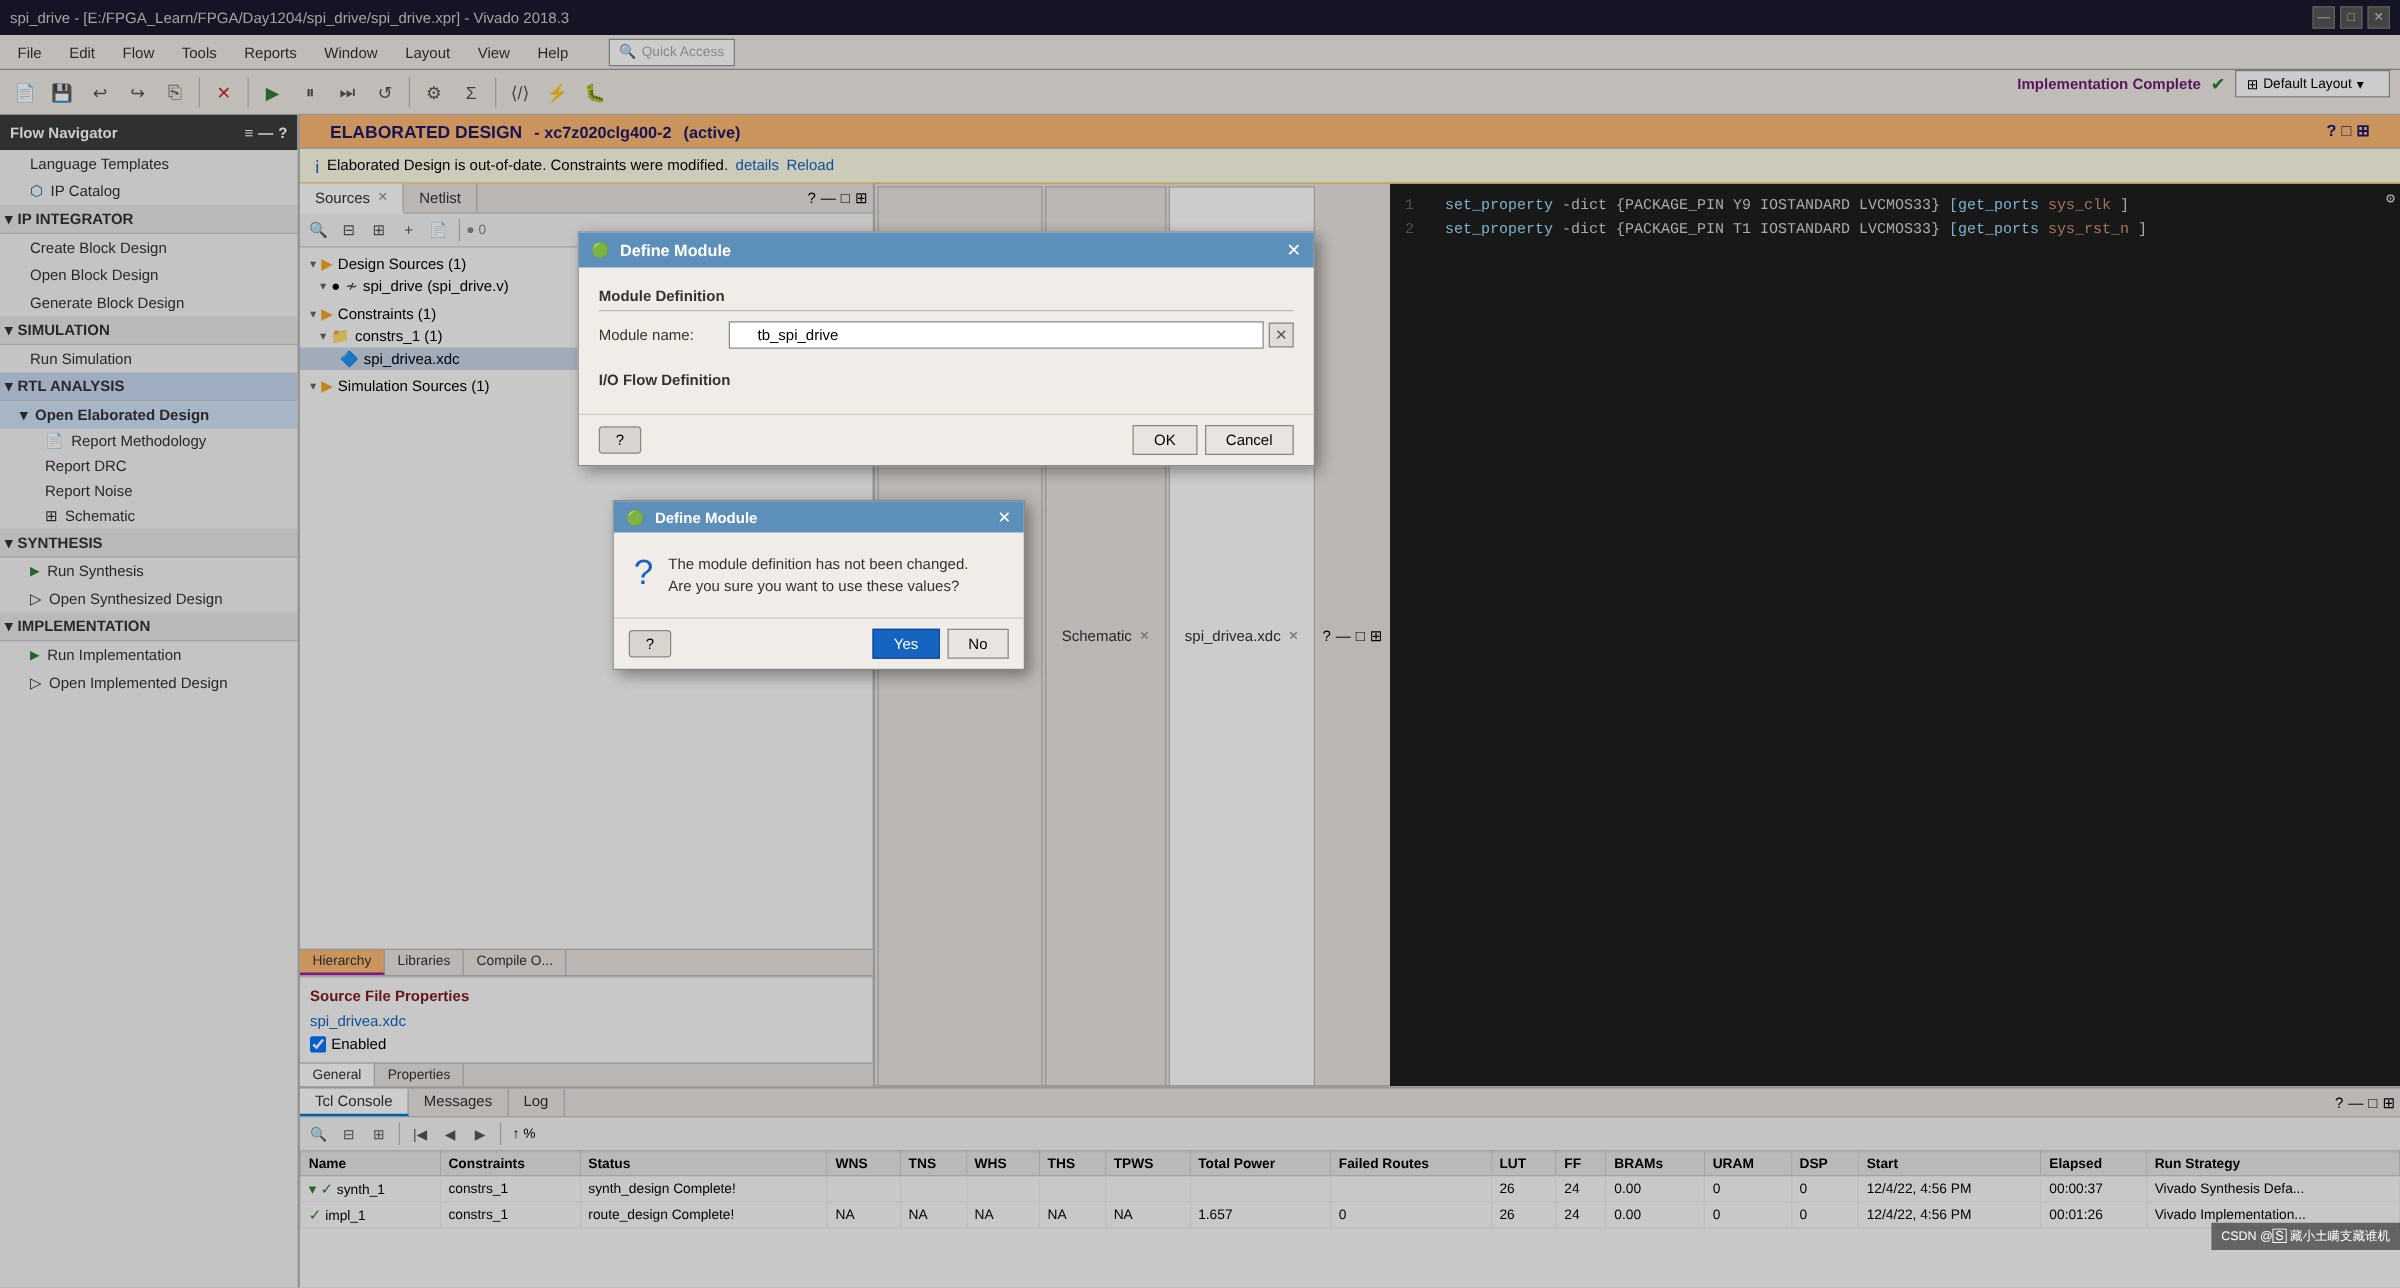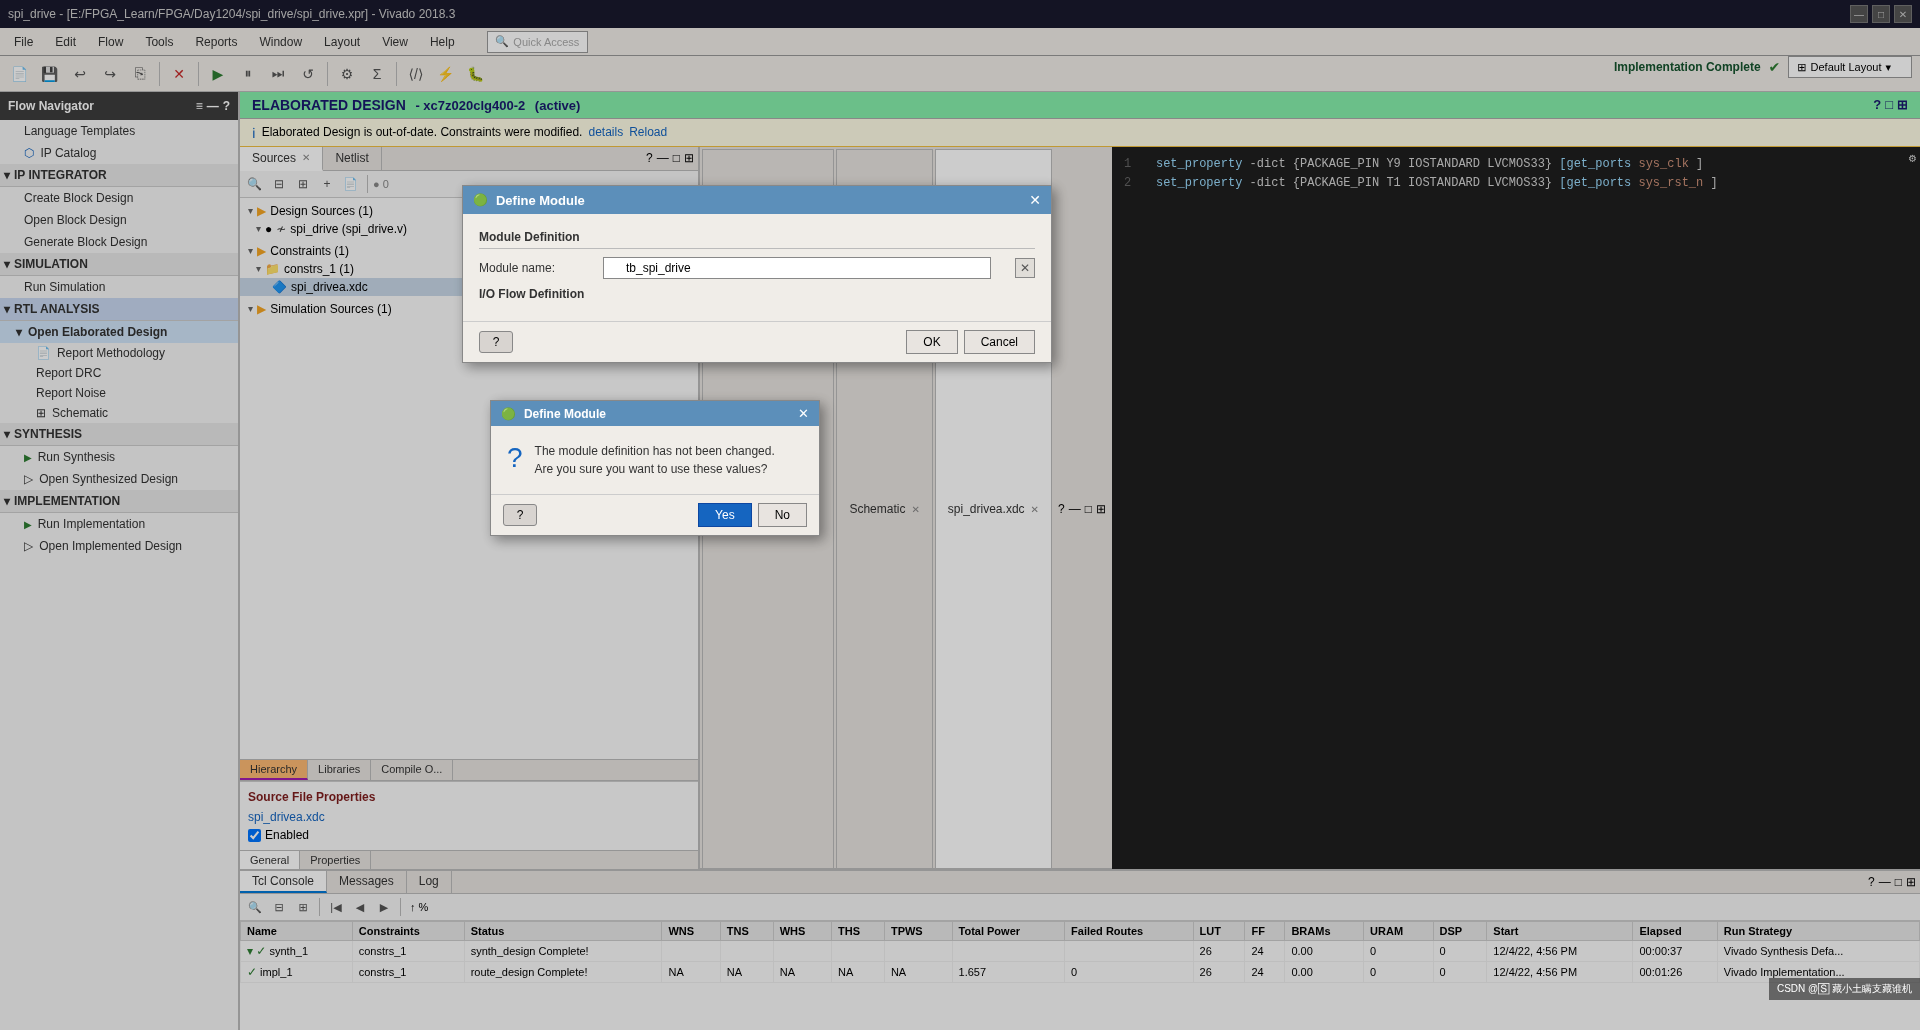--- a/index.html
+++ b/index.html
@@ -15,41 +15,41 @@
     .menu-item { padding: 3px 10px; cursor: pointer; font-size: 12px; color: #333; }
     #quick-access { margin-left: 20px; background: white; border: 1px solid #999; padding: 2px 8px; font-size: 11px; color: #888; display: flex; align-items: center; gap: 4px; height: 22px; }
 
     
     #toolbar { background: #f0ede8; height: 36px; display: flex; align-items: center; padding: 0 6px; border-bottom: 1px solid #bbb; gap: 2px; }
     .tb-btn { width: 28px; height: 28px; background: transparent; border: 1px solid transparent; cursor: pointer; display: flex; align-items: center; justify-content: center; font-size: 14px; color: #555; }
     .tb-sep { width: 1px; height: 24px; background: #bbb; margin: 0 3px; }
 
     
     #layout-selector { position: absolute; top: 56px; right: 8px; display: flex; align-items: center; gap: 8px; }
-    #impl-complete { color: #14532d; font-size: 12px; font-weight: bold; }
+    #impl-complete { color: #701a75; font-size: 12px; font-weight: bold; }
     #layout-dropdown { background: white; border: 1px solid #999; padding: 2px 20px 2px 8px; font-size: 11px; height: 22px; cursor: pointer; position: relative; display: flex; align-items: center; gap: 4px; }
 
     
     #main { display: flex; height: calc(1030px - 64px); }
 
     
     #flow-nav { width: 240px; min-width: 240px; background: #f5f5f5; border-right: 2px solid #bbb; display: flex; flex-direction: column; overflow: hidden; }
     #flow-nav-header { background: #3c3c3c; color: white; padding: 4px 8px; font-size: 12px; font-weight: bold; display: flex; align-items: center; justify-content: space-between; height: 28px; }
     #flow-nav-body { overflow-y: auto; flex: 1; }
     .nav-section-header { background: #e8e8e8; padding: 4px 8px 4px 4px; display: flex; align-items: center; gap: 4px; cursor: pointer; border-bottom: 1px solid #ccc; font-weight: bold; font-size: 12px; color: #333; }
     .nav-item { padding: 4px 8px 4px 24px; cursor: pointer; color: #333; display: flex; align-items: center; gap: 6px; }
     .nav-item.bold { font-weight: bold; }
     .nav-item .play-icon { color: #2e7d32; font-size: 10px; }
     .nav-sub-item { padding: 3px 8px 3px 36px; cursor: pointer; color: #333; display: flex; align-items: center; gap: 6px; }
 
     
     #content { flex: 1; display: flex; flex-direction: column; overflow: hidden; background: #f0ede8; }
 
     
-    #elab-header { background: #86efac; padding: 4px 12px; font-size: 13px; font-weight: bold; color: #1a1a6e; border-bottom: 1px solid #aaa; display: flex; align-items: center; justify-content: space-between; height: 30px; }
+    #elab-header { background: #fdba74; padding: 4px 24px; font-size: 13px; font-weight: bold; color: #1a1a6e; border-bottom: 1px solid #aaa; display: flex; align-items: center; justify-content: space-between; height: 30px; }
 
     
     #warning-bar { background: #fffde7; padding: 4px 12px; border-bottom: 1px solid #f0c040; display: flex; align-items: center; gap: 6px; font-size: 12px; }
     #warning-bar .warn-icon { color: #1565c0; font-size: 14px; }
     #warning-bar a { color: #1565c0; text-decoration: none; cursor: pointer; }
 
     
     #sources-area { display: flex; height: calc(100% - 64px - 30px - 28px); }
 
     
@@ -112,21 +112,21 @@
     .modal-backdrop { position: fixed; top: 0; left: 0; width: 100%; height: 100%; background: rgba(0,0,0,0.2); z-index: 100; }
 
     
     #define-module-dialog { position: fixed; left: 462px; top: 185px; width: 590px; background: #f0ede8; border: 1px solid #888; box-shadow: 4px 4px 12px rgba(0,0,0,0.4); z-index: 200; }
     #dm-titlebar { background: #5c8fba; color: white; padding: 6px 10px; display: flex; align-items: center; justify-content: space-between; }
     #dm-titlebar .dm-title { font-size: 13px; font-weight: bold; }
     #dm-titlebar .dm-close { cursor: pointer; color: white; font-size: 14px; }
     #dm-body { padding: 16px; }
     #dm-body .dm-desc { font-size: 12px; color: #333; line-height: 1.5; margin-bottom: 12px; }
     #dm-body .dm-section { font-size: 12px; font-weight: bold; color: #333; margin-bottom: 8px; border-bottom: 1px solid #bbb; padding-bottom: 4px; }
-    #dm-body .dm-row { display: flex; align-items: center; gap: 24px; margin-bottom: 8px; }
+    #dm-body .dm-row { display: flex; align-items: center; gap: 4px; margin-bottom: 18px; }
     #dm-body label { font-size: 12px; color: #333; min-width: 100px; }
     #dm-body input[type=text] { flex: 1; border: 1px solid #888; padding: 3px 22px; font-size: 12px; background: white; }
     #dm-body .dm-clear-btn { width: 20px; height: 20px; background: #e0ddd8; border: 1px solid #888; cursor: pointer; display: flex; align-items: center; justify-content: center; font-size: 12px; color: #555; }
     #dm-body .dm-ioport-header { font-size: 12px; font-weight: bold; color: #333; margin-bottom: 4px; }
     #dm-footer { padding: 8px 16px; border-top: 1px solid #ccc; display: flex; align-items: center; justify-content: space-between; }
     #dm-footer .dm-help { width: 22px; height: 22px; background: #d8d4d0; border: 1px solid #888; cursor: pointer; display: flex; align-items: center; justify-content: center; font-size: 12px; border-radius: 3px; }
     #dm-footer .dm-btns { display: flex; gap: 6px; }
     #dm-footer button { padding: 4px 16px; font-size: 12px; cursor: pointer; border: 1px solid #888; background: #e8e4e0; }
 
     

